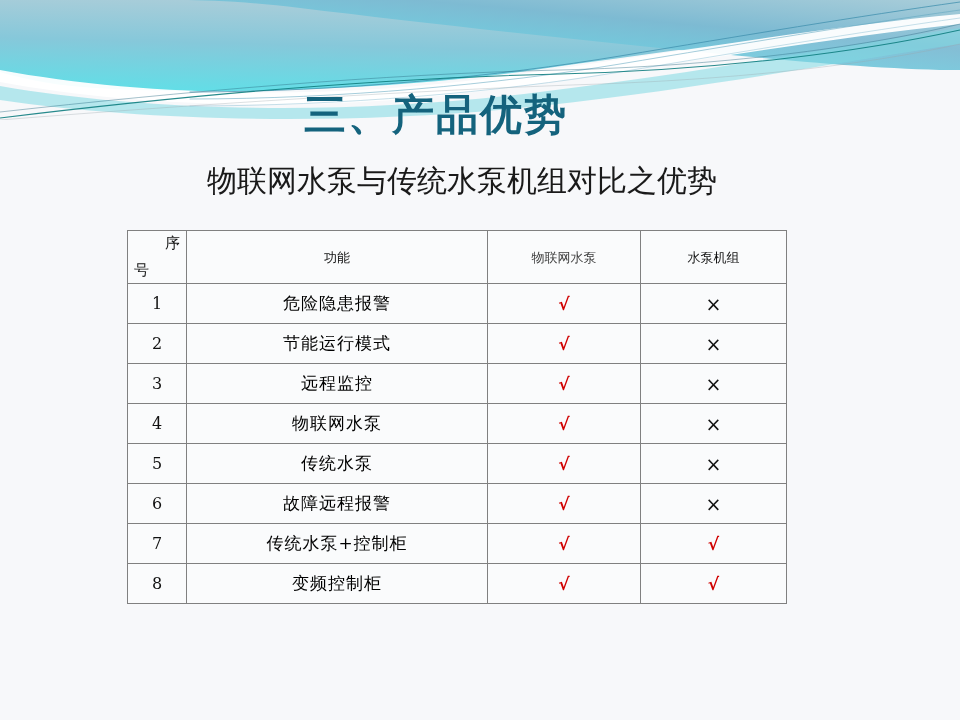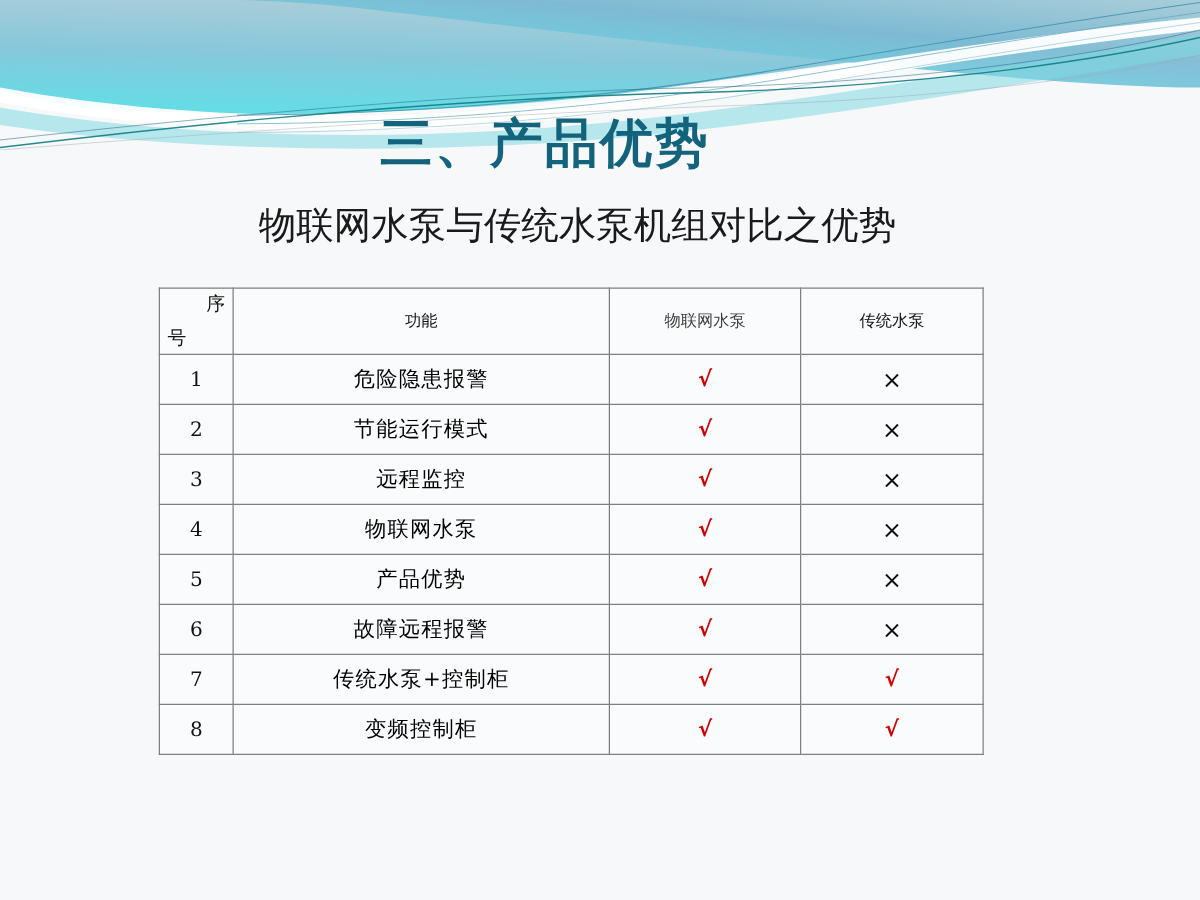--- a/index.html
+++ b/index.html
@@ -225,21 +225,21 @@
               <span class="seq-bot">号</span>
             </div>
           </td>
           <td>
             <span class="hcell">功能</span>
           </td>
           <td>
             <span class="hcell accent">物联网水泵</span>
           </td>
           <td>
-            <span class="hcell">传统水泵</span>
+            <span class="hcell">水泵机组</span>
           </td>
         </tr>
 
         <tr class="row">
           <td><span class="num">1</span></td>
           <td><span class="fn">危险隐患报警</span></td>
           <td><span class="mark-yes">√</span></td>
           <td><span class="mark-no">×</span></td>
         </tr>
 
@@ -259,21 +259,21 @@
 
         <tr class="row">
           <td><span class="num">4</span></td>
           <td><span class="fn">物联网水泵</span></td>
           <td><span class="mark-yes">√</span></td>
           <td><span class="mark-no">×</span></td>
         </tr>
 
         <tr class="row">
           <td><span class="num">5</span></td>
-          <td><span class="fn">产品优势</span></td>
+          <td><span class="fn">传统水泵</span></td>
           <td><span class="mark-yes">√</span></td>
           <td><span class="mark-no">×</span></td>
         </tr>
 
         <tr class="row">
           <td><span class="num">6</span></td>
           <td><span class="fn">故障远程报警</span></td>
           <td><span class="mark-yes">√</span></td>
           <td><span class="mark-no">×</span></td>
         </tr>

